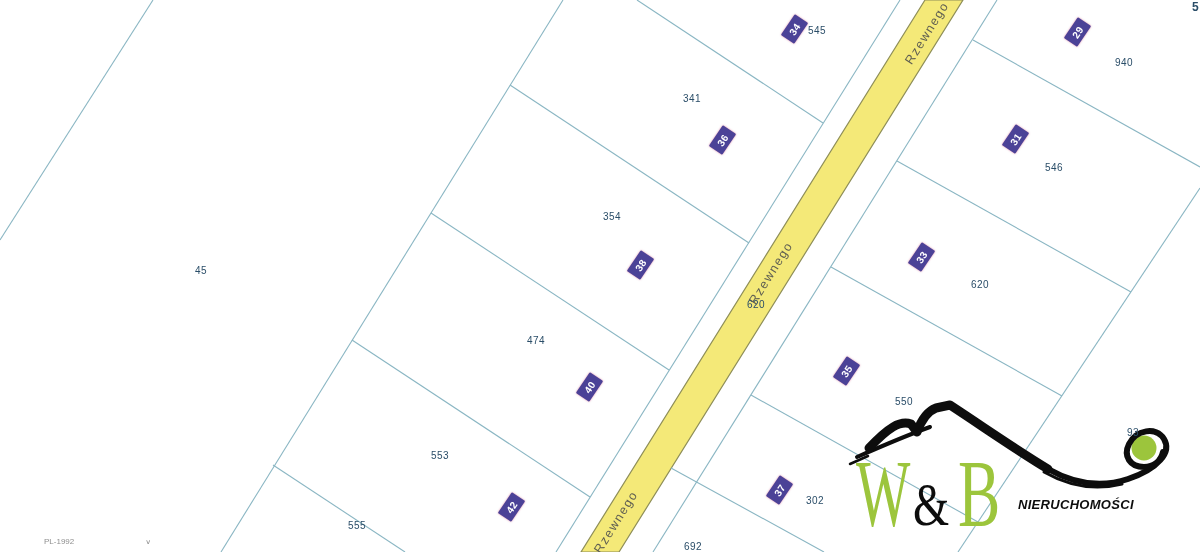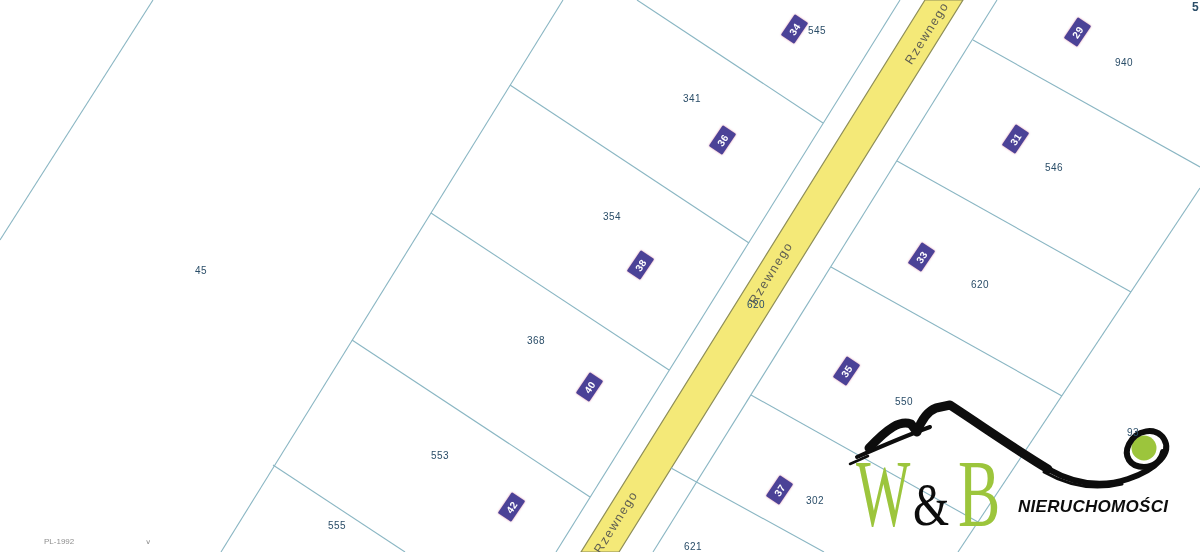--- a/index.html
+++ b/index.html
@@ -32,21 +32,21 @@
   .crs-chevron{font-size:8px;color:var(--crs-text);transform:scaleY(.8);}
   .logo-letter{
     position:absolute;font-family:"Liberation Serif",serif;line-height:1;
     color:var(--logo-green);transform-origin:left bottom;
   }
   .logo-w{left:856px;top:446px;font-size:96px;transform:scaleX(.60);}
   .logo-amp{left:913px;top:473px;font-size:62px;color:var(--logo-black);transform:scaleX(.75);}
   .logo-b{left:958px;top:446px;font-size:96px;transform:scaleX(.66);}
   .logo-subtitle{
     position:absolute;left:1018px;top:497px;
-    font-size:17px;font-weight:bold;font-style:italic;
+    font-size:13px;font-weight:bold;font-style:italic;
     color:var(--logo-black);letter-spacing:.3px;white-space:nowrap;
   }
   .corner-label{
     position:absolute;left:1192px;top:0px;
     font-size:12px;font-weight:bold;color:var(--label-text);
   }
 </style>
 </head>
 <body>
 
@@ -90,29 +90,29 @@
   </svg>
 
   <div class="road-label" style="left:927px;top:33px">Rzewnego</div>
   <div class="road-label" style="left:771px;top:273px">Rzewnego</div>
   <div class="road-label" style="left:616px;top:522px">Rzewnego</div>
 
   <div class="parcel-label" style="left:201px;top:270px">45</div>
   <div class="parcel-label" style="left:817px;top:30px">545</div>
   <div class="parcel-label" style="left:692px;top:98px">341</div>
   <div class="parcel-label" style="left:612px;top:216px">354</div>
-  <div class="parcel-label" style="left:536px;top:340px">368</div>
+  <div class="parcel-label" style="left:536px;top:340px">474</div>
   <div class="parcel-label" style="left:440px;top:455px">553</div>
-  <div class="parcel-label" style="left:337px;top:525px">555</div>
+  <div class="parcel-label" style="left:357px;top:525px">555</div>
   <div class="parcel-label" style="left:1124px;top:62px">940</div>
   <div class="parcel-label" style="left:1054px;top:167px">546</div>
   <div class="parcel-label" style="left:980px;top:284px">620</div>
   <div class="parcel-label" style="left:904px;top:401px">550</div>
   <div class="parcel-label" style="left:815px;top:500px">302</div>
-  <div class="parcel-label" style="left:693px;top:546px">621</div>
+  <div class="parcel-label" style="left:693px;top:546px">692</div>
   <div class="parcel-label" style="left:756px;top:304px">620</div>
   <div class="parcel-label" style="left:1133px;top:432px">93</div>
   <div class="corner-label">5</div>
 
   <div class="addr-marker" style="left:782px;top:21px">34</div>
   <div class="addr-marker" style="left:710px;top:132px">36</div>
   <div class="addr-marker" style="left:628px;top:257px">38</div>
   <div class="addr-marker" style="left:577px;top:379px">40</div>
   <div class="addr-marker" style="left:499px;top:499px">42</div>
   <div class="addr-marker" style="left:1065px;top:24px">29</div>

